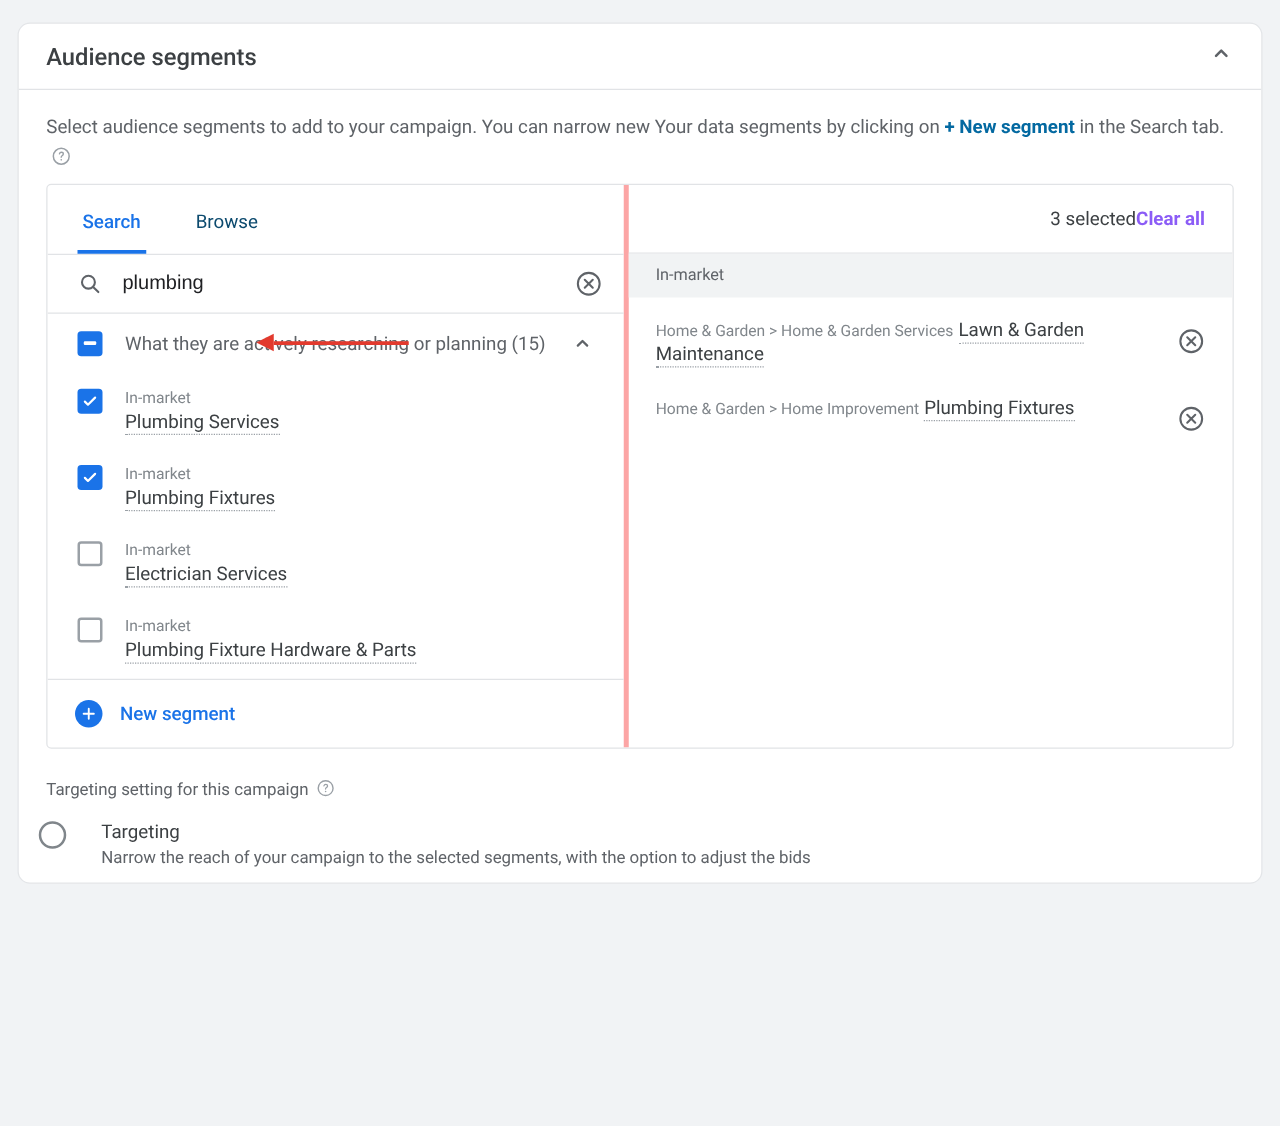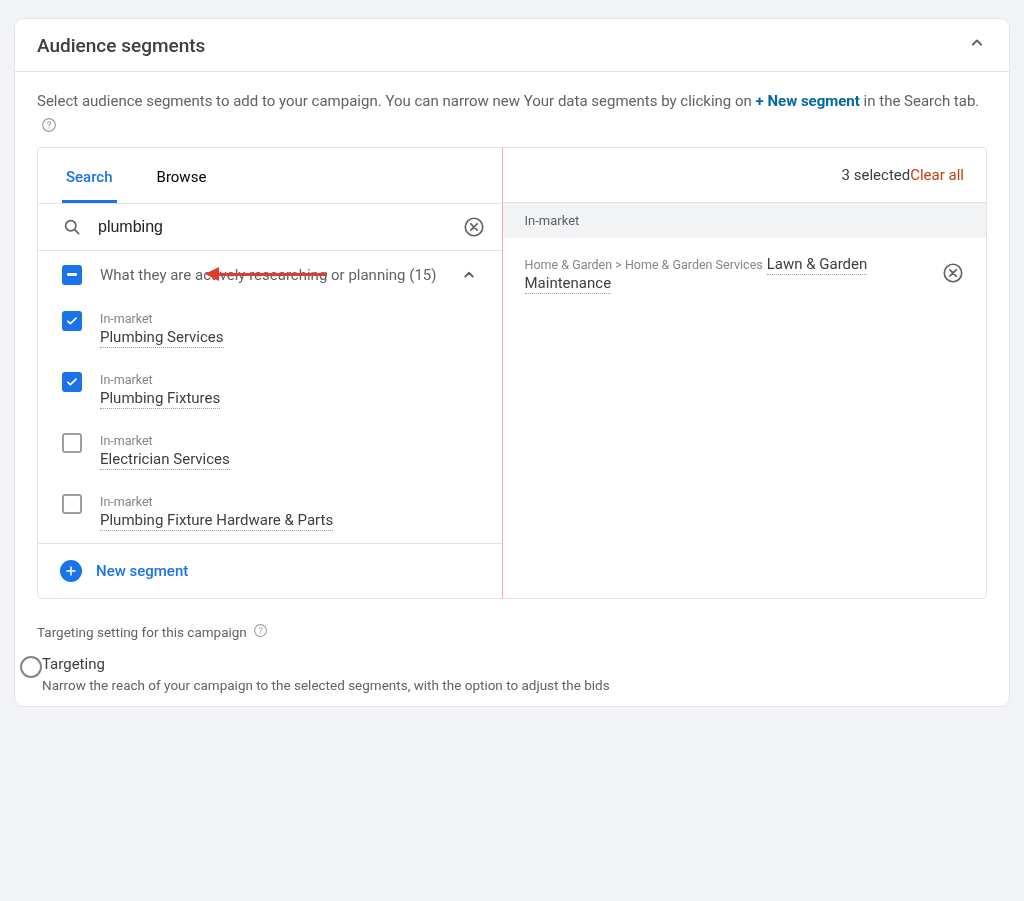--- a/index.html
+++ b/index.html
@@ -7,51 +7,51 @@
   .canvas { width:1024px; height:725px; background:#f1f3f5; padding:18px 14px; position:relative; }
   .card { background:#fff; border:1px solid #e3e5e8; border-radius:10px; width:100%; height:100%; position:relative; padding-bottom:12px;}
   .card-header { display:flex; align-items:center; justify-content:space-between; padding:14px 22px 14px 22px; }
   .card-title { font-size:19px; color:#3c4043; font-weight:500; }
   .divider { height:1px; background:#e1e3e6; }
   .intro { padding:18px 22px 6px 22px; font-size:15px; color:#5f6368; line-height:1.55; }
   .intro strong { color:#0369a1; font-weight:700; }
   .help-icon { display:inline-flex; vertical-align:middle; margin-left:4px;}
   .panel-area { padding:4px 22px 0 22px; }
   .panel { border:1px solid #e1e3e6; border-radius:4px; display:flex; overflow:hidden; }
-  .left { flex:0 0 49%; border-right:1px solid #fca5a5; display:flex; flex-direction:column; }
+  .left { flex:0 0 49%; border-right:4px solid #fca5a5; display:flex; flex-direction:column; }
   .right { flex:1; display:flex; flex-direction:column; }
   .tabs { display:flex; padding:0 24px; height:56px; align-items:flex-end; gap:36px; border-bottom:1px solid #e1e3e6;}
-  .tab { font-size:15px; color:#000000; padding:16px 4px 14px 4px; border-bottom:3px solid transparent; cursor:pointer; }
+  .tab { font-size:15px; color:#0c4a6e; padding:16px 4px 14px 4px; border-bottom:3px solid transparent; cursor:pointer; }
   .tab.active { color:#1a73e8; border-bottom-color:#1a73e8; font-weight:500;}
   .search-row { display:flex; align-items:center; padding:12px 17px 12px 24px; border-bottom:1px solid #e1e3e6; color:#5f6368; }
   .search-row .sicon { margin-right:14px; flex:0 0 auto; display:flex;}
   .search-input { flex:1 1 auto; border:none; outline:none; font-size:16px; color:#202124; }
   .clear-btn { flex:0 0 auto; display:flex; cursor:pointer; color:#5f6368;}
   .group-row { display:flex; align-items:center; padding:14px 24px; gap:18px; font-size:15px; color:#5f6368; }
   .sq { width:20px; height:20px; border-radius:3px; flex:0 0 auto; }
   .sq.indet { background:#1a73e8; display:flex; align-items:center; justify-content:center; }
   .sq.indet::after { content:""; width:10px; height:3px; background:#fff; border-radius:1px;}
   .sq.check { background:#1a73e8; display:flex; align-items:center; justify-content:center; }
   .sq.empty { border:2px solid #9aa0a6; }
   .chev { margin-left:auto; display:flex; }
   .result-row { display:flex; align-items:flex-start; padding:12px 24px; gap:18px; }
   .result-row .lbls { display:flex; flex-direction:column; gap:2px;}
   .eyebrow { font-size:12.5px; color:#80868b; }
   .segname { font-size:15px; color:#3c4043; border-bottom:1px dotted #9aa0a6; width:fit-content; padding-bottom:1px;}
   .new-seg { display:flex; align-items:center; gap:14px; padding:16px 22px; border-top:1px solid #e1e3e6; color:#1a73e8; font-weight:500; font-size:15px; }
   .plus-circle { width:22px; height:22px; border-radius:50%; background:#1a73e8; display:flex; align-items:center; justify-content:center; color:#fff;}
   .right-header { display:flex; align-items:center; justify-content:flex-end; padding:18px 22px; border-bottom:1px solid #e1e3e6;}
   .selcount { font-size:15px; color:#3c4043; }
-  .clearall { font-size:15px; color:#c2410c; font-weight:400; cursor:pointer;}
+  .clearall { font-size:15px; color:#8b5cf6; font-weight:700; cursor:pointer;}
   .inmarket-bar { background:#f1f3f4; font-size:13px; color:#5f6368; padding:10px 22px; }
   .sel-row { display:flex; align-items:flex-start; padding:16px 22px 8px 22px; gap:4px;}
   .sel-row .lbls { flex:1 1 auto;}
   .remove-ico { flex:0 0 auto; margin-top:8px; cursor:pointer; display:flex;}
   .targeting { padding:24px 22px 0 22px; font-size:13.5px; color:#5f6368; display:flex; align-items:center; gap:6px;}
-  .radio-row { display:flex; gap:0; padding:14px 22px 0 5px; }
+  .radio-row { display:flex; gap:28px; padding:14px 22px 0 16px; }
   .radio { width:22px; height:22px; border-radius:50%; border:2.5px solid #80868b; flex:0 0 auto; margin-top:1px;}
   .radio.sel { border-color:#1a73e8; display:flex; align-items:center; justify-content:center;}
   .radio.sel::after { content:""; width:10px; height:10px; border-radius:50%; background:#1a73e8;}
   .radio-lbl .rt { font-size:15px; color:#3c4043; }
   .radio-lbl .rd { font-size:13.5px; color:#5f6368; margin-top:4px;}
   
   .arrow1 { position:absolute; left:190px; top:248px; display:flex; align-items:center; z-index:5;}
   .arrow1 .head{ width:0;height:0;border-top:7px solid transparent;border-bottom:7px solid transparent;border-right:14px solid #e23a2e;}
   .arrow1 .shaft{ width:108px;height:3px;background:#e23a2e;}
   .arrow2 { position:absolute; left:296px; top:817px; display:flex; align-items:center; z-index:5;}
@@ -176,20 +176,32 @@
               <span class="eyebrow">Home &amp; Garden &gt; Home &amp; Garden Services</span>
               <span class="segname">Lawn &amp; Garden Maintenance</span>
             </div>
             <span class="remove-ico">
               <svg width="22" height="22" viewBox="0 0 24 24">
                   <circle cx="12" cy="12" r="9.5" fill="none" stroke="#5f6368" stroke-width="1.8"></circle>
                   <path d="M8.5 8.5l7 7M15.5 8.5l-7 7" stroke="#5f6368" stroke-width="1.8" stroke-linecap="round"></path>
                 </svg>
             </span>
           </div>
+          <div class="sel-row">
+            <div class="lbls">
+              <span class="eyebrow">Home &amp; Garden &gt; Home Improvement</span>
+              <span class="segname">Plumbing Fixtures</span>
+            </div>
+            <span class="remove-ico">
+              <svg width="22" height="22" viewBox="0 0 24 24">
+                  <circle cx="12" cy="12" r="9.5" fill="none" stroke="#5f6368" stroke-width="1.8"></circle>
+                  <path d="M8.5 8.5l7 7M15.5 8.5l-7 7" stroke="#5f6368" stroke-width="1.8" stroke-linecap="round"></path>
+                </svg>
+            </span>
+          </div>
         </div>
       </div>
     </div>
 
     <div class="targeting">
       <span>Targeting setting for this campaign</span>
       <span>
         <svg width="15" height="15" viewBox="0 0 24 24">
             <circle cx="12" cy="12" r="9.5" fill="none" stroke="#9aa0a6" stroke-width="1.8"></circle>
             <path d="M9.8 9.2c.3-1.2 1.2-2 2.4-2 1.3 0 2.3.9 2.3 2 0 1-.6 1.5-1.5 2.1-.8.6-1.1 1-1.1 1.9" fill="none" stroke="#9aa0a6" stroke-width="1.6" stroke-linecap="round"></path>

